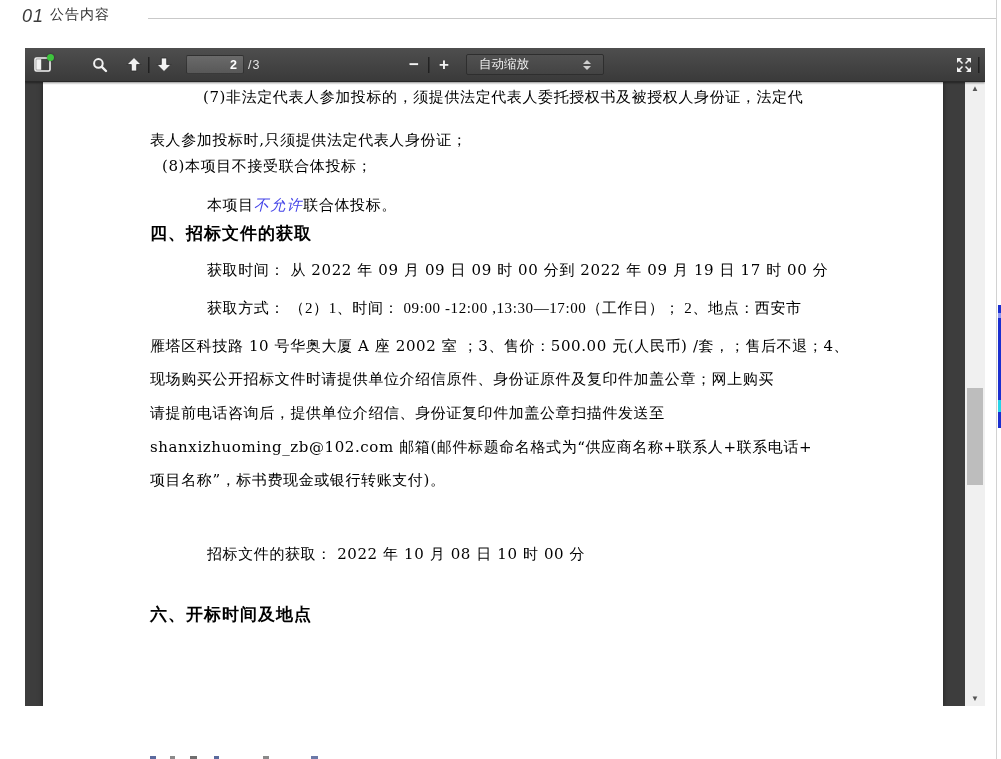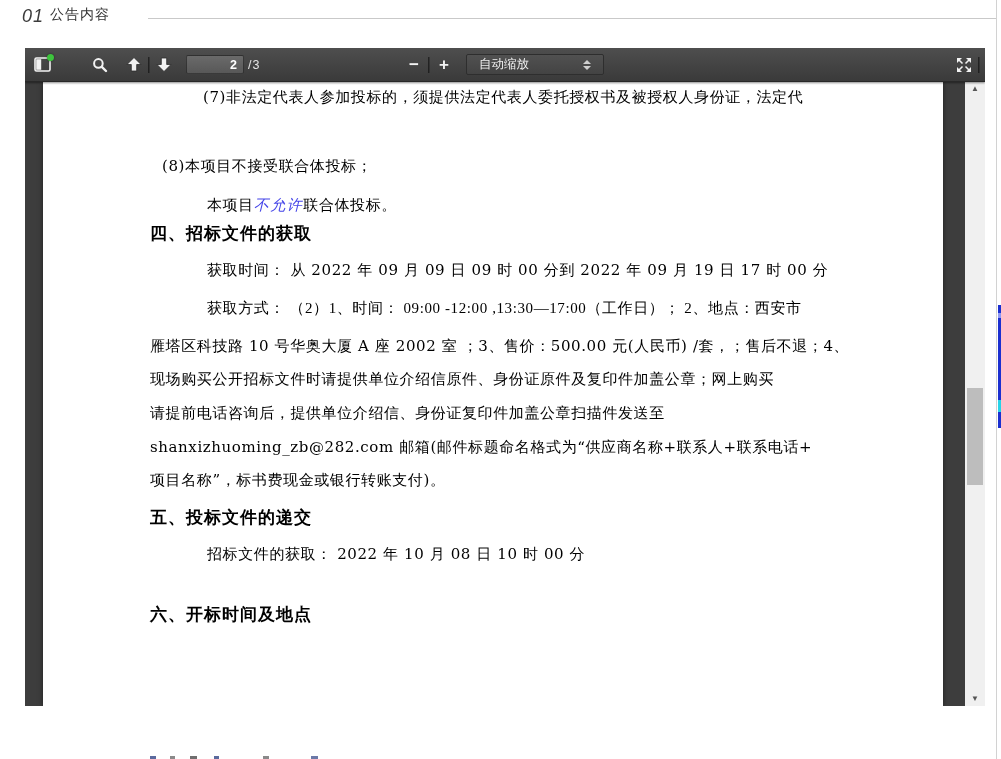--- a/index.html
+++ b/index.html
@@ -178,31 +178,31 @@
             <line x1="2.5" y1="13.5" x2="6.5" y2="9.5" stroke="#f2f2f2" stroke-width="1.6"></line>
         </svg>
       </button>
       <div class="tb-sep"></div>
     </div>
   </div>
 
   <div class="viewer-body">
     <div class="doc-page">
         <div class="doc-line" style="top: 6px; left: 160px;"><span class="p-blue">(7)非法定代表人参加投标的，须提供法定代表人委托授权书及被授权人身份证，法定代</span></div>
+        <div class="doc-line" style="top: 49px; left: 107px;"><span class="p-blue">表人参加投标时,只须提供法定代表人身份证；</span></div>
         <div class="doc-line" style="top: 75px; left: 119px;"><span class="p-blue">(8)本项目不接受联合体投标；</span></div>
         <div class="doc-line" style="top: 114px; left: 164px;"><span class="p-black">本项目</span><span class="p-blue-italic">不允许</span><span class="p-black">联合体投标。</span></div>
         <div class="doc-line doc-heading" style="top: 140px; left: 107px;"><span class="p-black">四、招标文件的获取</span></div>
         <div class="doc-line" style="top: 179px; left: 164px;"><span class="p-black">获取时间： </span><span class="p-blue">从 2022 年 09 月 09 日 09 时 00 分到 2022 年 09 月 19 日 17 时 00 分</span></div>
         <div class="doc-line" style="top: 217px; left: 164px; font-family: Liberation Serif, serif;"><span class="p-black">获取方式： </span><span class="p-blue">（2）1、时间： 09:00 -12:00 ,13:30—17:00（工作日）； 2、地点：西安市</span></div>
         <div class="doc-line" style="top: 255px; left: 107px;"><span class="p-blue">雁塔区科技路 10 号华奥大厦 A 座 2002 室 ；3、售价：500.00 元(人民币) /套，；售后不退；4、</span></div>
         <div class="doc-line" style="top: 288px; left: 107px;"><span class="p-blue">现场购买公开招标文件时请提供单位介绍信原件、身份证原件及复印件加盖公章；网上购买</span></div>
         <div class="doc-line" style="top: 322px; left: 107px;"><span class="p-blue">请提前电话咨询后，提供单位介绍信、身份证复印件加盖公章扫描件发送至</span></div>
-        <div class="doc-line" style="top: 356px; left: 107px;"><span class="p-blue">shanxizhuoming_zb@282.com 邮箱(邮件标题命名格式为“供应商名称+联系人+联系电话+</span></div>
+        <div class="doc-line" style="top: 356px; left: 107px;"><span class="p-blue">shanxizhuoming_zb@102.com 邮箱(邮件标题命名格式为“供应商名称+联系人+联系电话+</span></div>
         <div class="doc-line" style="top: 389px; left: 107px;"><span class="p-blue">项目名称”，标书费现金或银行转账支付)。</span></div>
-        <div class="doc-line doc-heading" style="top: 424px; left: 107px;"><span class="p-black">五、投标文件的递交</span></div>
         <div class="doc-line" style="top: 463px; left: 164px;"><span class="p-black">招标文件的获取： </span><span class="p-blue">2022 年 10 月 08 日 10 时 00 分</span></div>
         <div class="doc-line doc-heading" style="top: 521px; left: 107px;"><span class="p-black">六、开标时间及地点</span></div>
       </div>
     <div class="scrollbar">
       <div class="sb-btn sb-up">
         <span>▲</span>
       </div>
       <div class="sb-thumb"></div>
       <div class="sb-btn sb-down">
         <span>▼</span>

